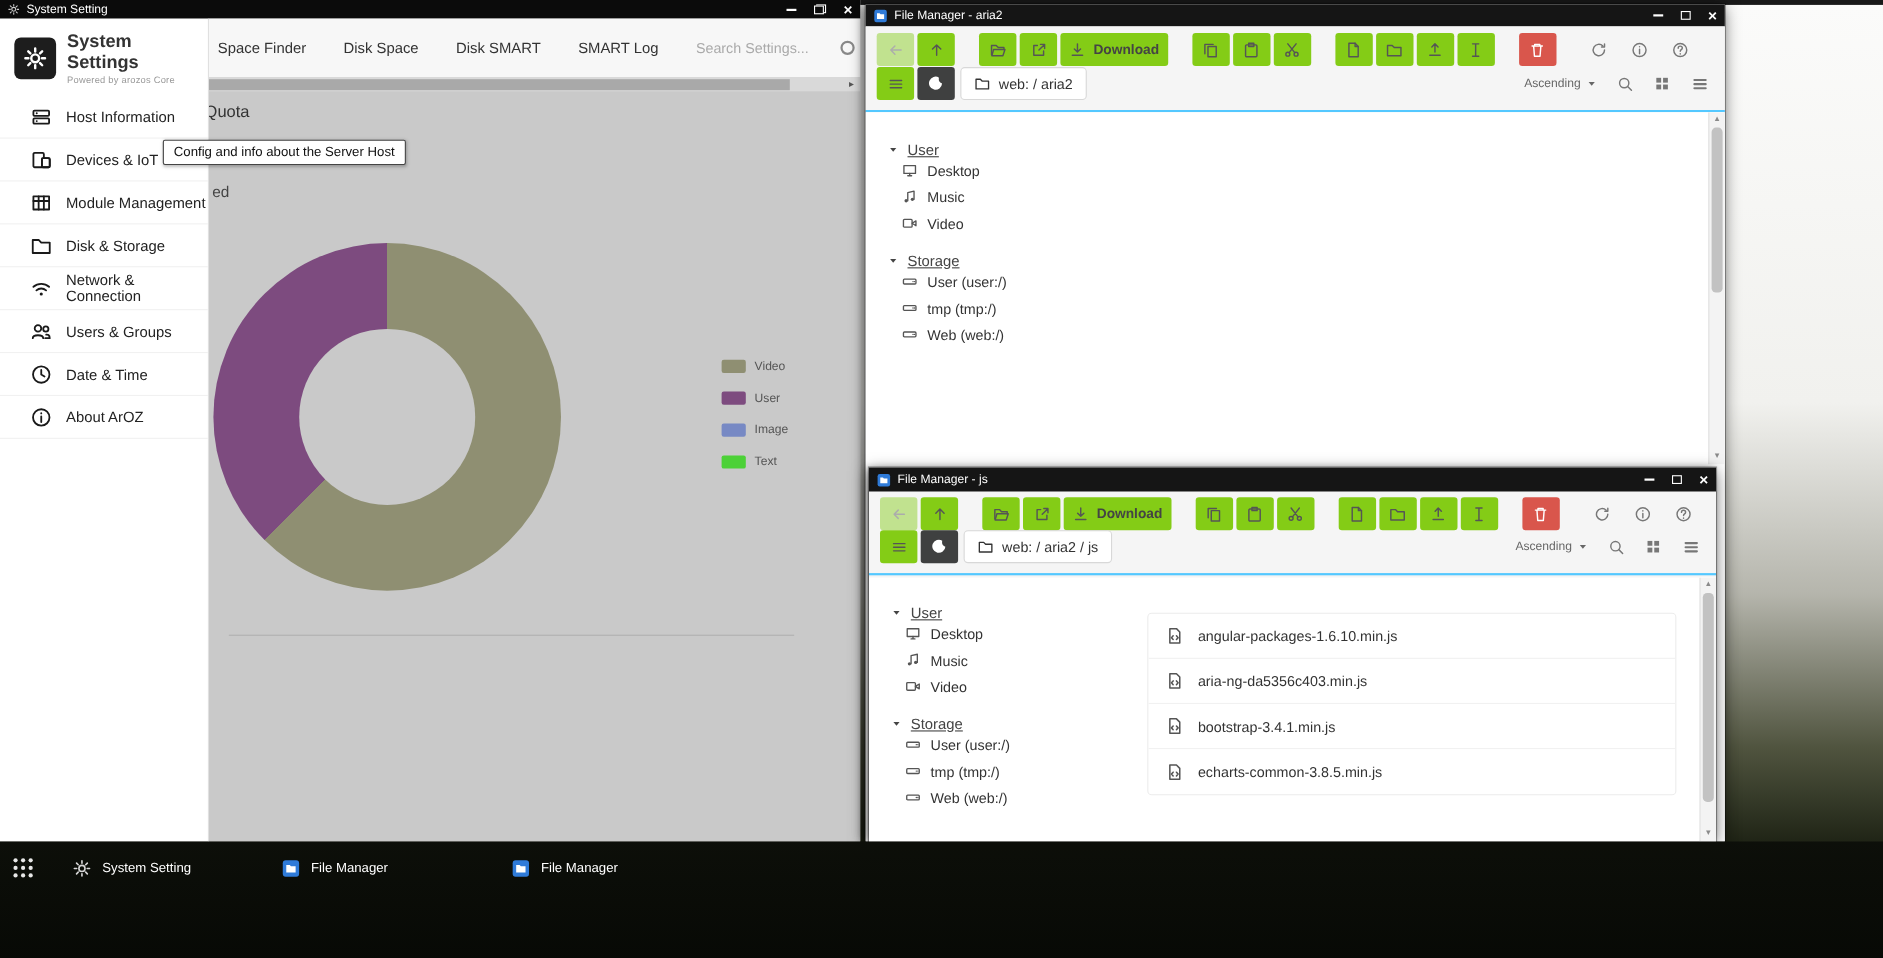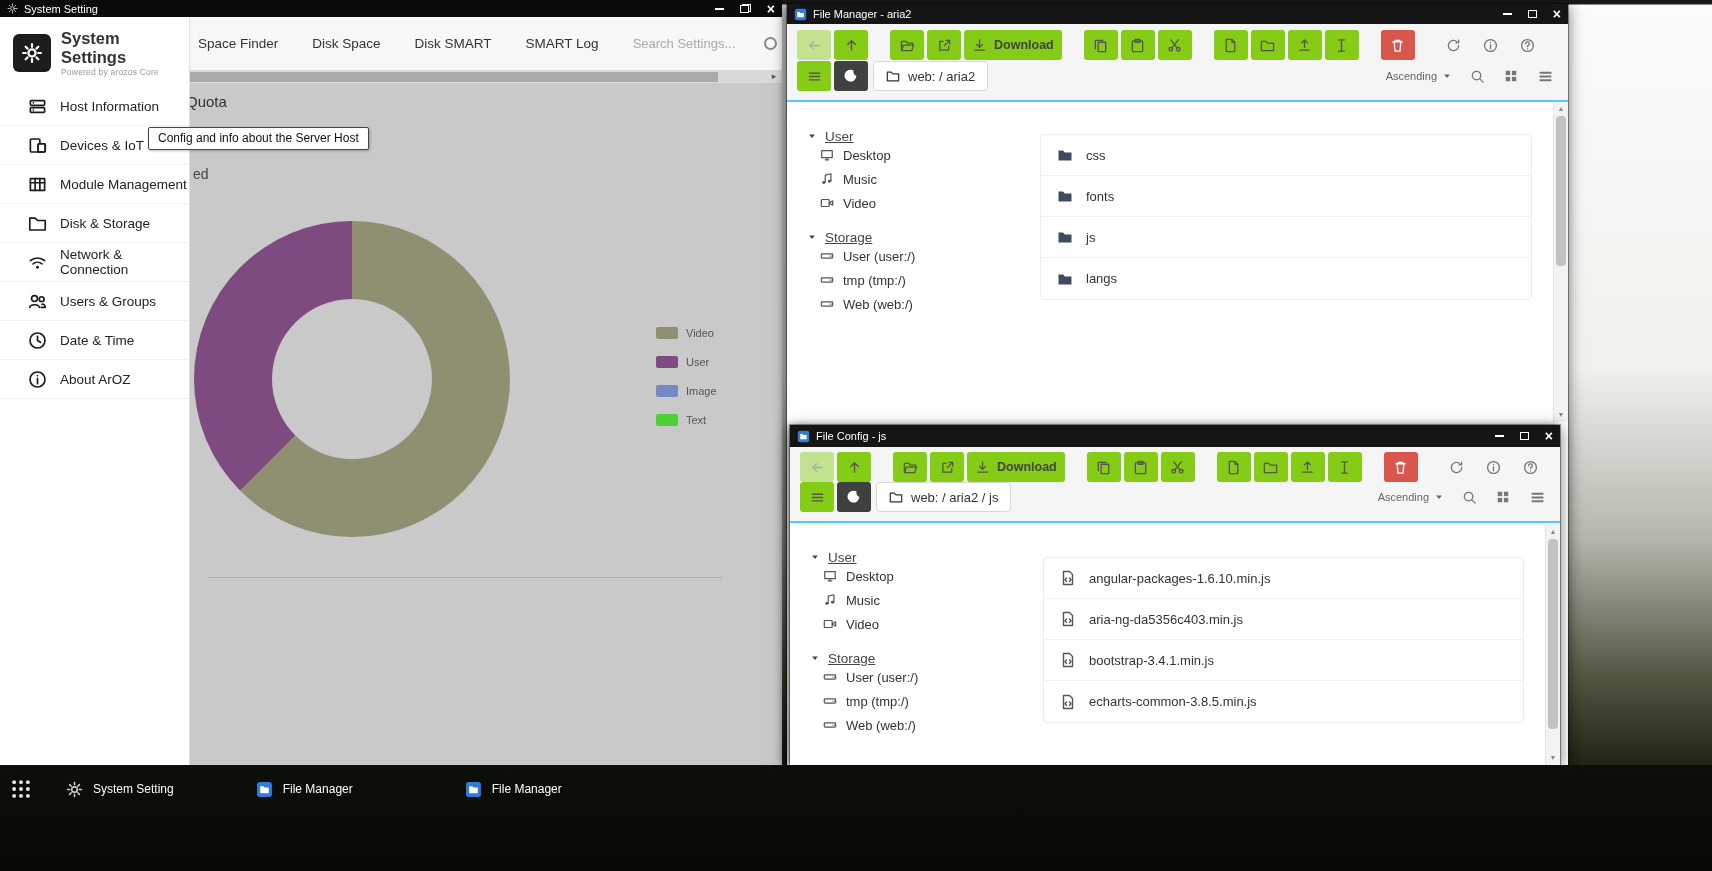--- a/index.html
+++ b/index.html
@@ -585,62 +585,36 @@
       </div>
       <div class="tree-item">
         <svg class="ic" width="14" height="14">
             <use href="#i-hdd"></use>
           </svg>
         <span>Web (web:/)</span>
       </div>
     </div>
 
     <div class="fm-files">
-      <div class="file-card">
-        <div class="file-row">
-          <svg class="ic folder-glyph" width="16" height="16">
-              <use href="#i-folder-fill"></use>
-            </svg>
-          <span>css</span>
-        </div>
-        <div class="file-row">
-          <svg class="ic folder-glyph" width="16" height="16">
-              <use href="#i-folder-fill"></use>
-            </svg>
-          <span>fonts</span>
-        </div>
-        <div class="file-row">
-          <svg class="ic folder-glyph" width="16" height="16">
-              <use href="#i-folder-fill"></use>
-            </svg>
-          <span>js</span>
-        </div>
-        <div class="file-row">
-          <svg class="ic folder-glyph" width="16" height="16">
-              <use href="#i-folder-fill"></use>
-            </svg>
-          <span>langs</span>
-        </div>
-      </div>
     </div>
 
     <div class="fm-scroll" style="height:320px">
       <div class="arr up">▲</div>
       <div class="fm-thumb" style="top:14px;height:150px"></div>
       <div class="arr dn">▼</div>
     </div>
   </div>
 </div>
 
 <div class="window fm-window" id="win-fm2">
   <div class="titlebar fm-titlebar">
     <svg class="ic" width="13" height="13">
         <use href="#i-fmapp"></use>
       </svg>
-    <span>File Config - js</span>
+    <span>File Manager - js</span>
     <span class="win-controls">
       <span class="ctl-min"></span>
       <span class="ctl-max"></span>
       <span class="ctl-close">×</span>
     </span>
   </div>
 
   <div class="fm-toolbar">
     <span class="btn disabled">
         <svg class="ic" width="15" height="15">

